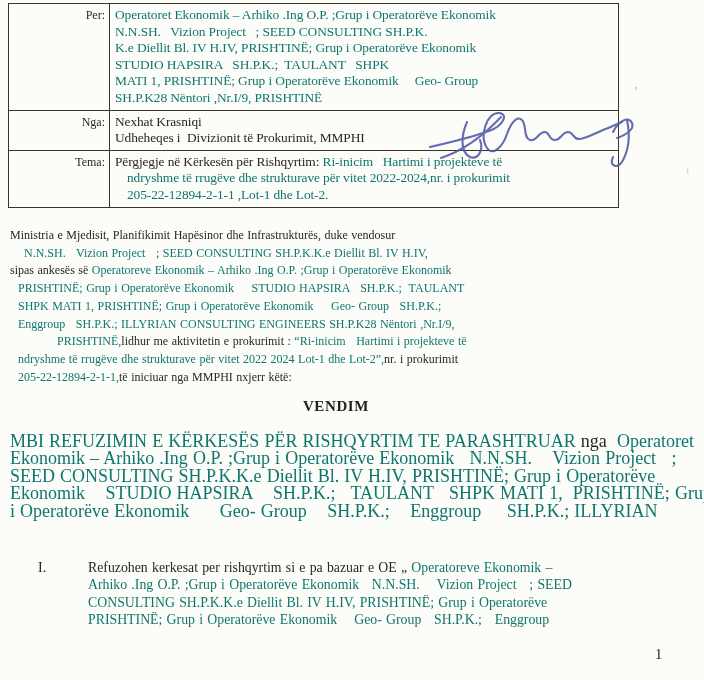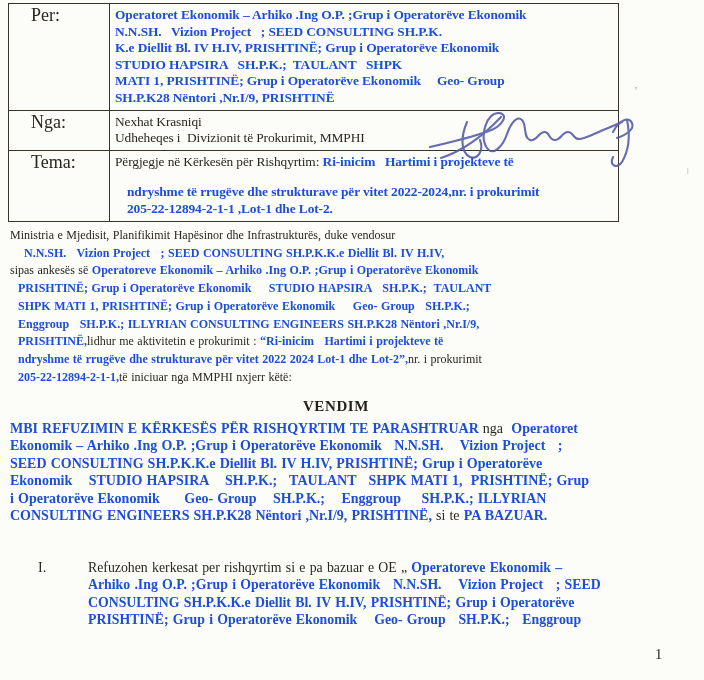--- a/index.html
+++ b/index.html
@@ -23,41 +23,41 @@
     box-sizing: border-box;
     background: #fcfcf9;
   }
   .mrow { display: flex; }
   .mrow + .mrow { border-top: 1.5px solid #38342c; }
   .mlabel {
     width: 101px; flex: 0 0 101px;
     border-right: 1.5px solid #38342c;
     box-sizing: border-box;
     padding: 3px 4px 3px 22px;
-    font-size: 18px; line-height: 16.6px;
+    font-size: 12px; line-height: 16.6px; text-align: right;
   }
   .mcontent {
     flex: 1;
     padding: 3px 2px 3px 5px;
     font-size: 13.4px; line-height: 16.6px;
     letter-spacing: -0.1px;
     overflow: hidden;
   }
   
   .tline { white-space: pre; }
-  .tline .b { font-weight: 700; color: #1d4ed8; }
+  .tline .b { font-weight: 400; color: #0f766e; }
   
   .para { position: absolute; left: 10px; width: 644px; }
   .intro { top: 227px; font-size: 12px; line-height: 17.7px; word-spacing: 0.5px; }
   .heading {
     position: absolute; top: 398px; left: 0; width: 672px;
     text-align: center; font-weight: 700; font-size: 15px;
     letter-spacing: 0.6px; color: #231f18;
   }
-  .mbi { top: 420px; font-size: 14px; line-height: 17.4px; word-spacing: 0.6px; }
+  .mbi { top: 433px; font-size: 18px; line-height: 17.4px; word-spacing: 0.6px; }
   .listitem { position: absolute; top: 559px; left: 38px; display: flex; }
   .listnum { width: 50px; flex: 0 0 50px; font-size: 14px; line-height: 17.3px; }
   .listcontent { width: 560px; font-size: 13.8px; line-height: 17.3px; word-spacing: 0.8px; }
   .pageno {
     position: absolute; top: 646px; left: 655px;
     font-size: 14.5px; color: #2a2620;
   }
   
   .signature {
     position: absolute; top: 102px; left: 427px;
@@ -90,21 +90,21 @@
       <div class="mlabel">Nga:</div>
       <div class="mcontent">
           <div class="tline"><span>Nexhat Krasniqi</span></div>
           <div class="tline"><span>Udheheqes i  Divizionit të Prokurimit, MMPHI</span></div>
         </div>
     </div>
     <div class="mrow">
       <div class="mlabel">Tema:</div>
       <div class="mcontent">
           <div class="tline"><span>Përgjegje në Kërkesën për Rishqyrtim: </span><span class="b">Ri-inicim   Hartimi i projekteve të</span></div>
-          <div class="tline" style="padding-left: 12px; margin-top: 14px;"><span class="b">ndryshme të rrugëve dhe strukturave për vitet 2022-2024,nr. i prokurimit</span></div>
+          <div class="tline" style="padding-left: 12px;"><span class="b">ndryshme të rrugëve dhe strukturave për vitet 2022-2024,nr. i prokurimit</span></div>
           <div class="tline" style="padding-left: 12px;"><span class="b">205-22-12894-2-1-1 ,Lot-1 dhe Lot-2.</span></div>
         </div>
     </div>
   </div>
 
   <svg class="signature" viewBox="0 0 222 72">
     <g fill="none" stroke="#5159a6" stroke-width="2.1" stroke-linecap="round" opacity="0.88">
       <path d="M3 45 C 25 40, 45 35, 62 29 C 76 24, 82 12, 72 11 C 60 10, 52 34, 60 46 C 66 55, 76 44, 80 32 C 84 21, 90 13, 95 18 C 100 23, 96 36, 103 38 C 109 40, 111 31, 117 30 C 123 29, 121 38, 128 38 C 134 38, 135 30, 141 30 C 147 30, 146 38, 153 37 C 160 36, 167 32, 176 28 C 184 25, 190 22, 195 20"></path>
       <path d="M14 56 C 38 48, 58 32, 74 15"></path>
       <path d="M40 20 C 34 34, 33 50, 43 55 C 51 58, 57 48, 53 38"></path>
@@ -113,34 +113,33 @@
     </g>
   </svg>
 
   <div class="para intro">
       <div class="tline"><span>Ministria e Mjedisit, Planifikimit Hapësinor dhe Infrastrukturës, duke vendosur</span></div>
       <div class="tline" style="padding-left: 14px;"><span class="b">N.N.SH.   Vizion Project   ; SEED CONSULTING SH.P.K.K.e Diellit Bl. IV H.IV,</span></div>
       <div class="tline"><span>sipas ankesës së </span><span class="b">Operatoreve Ekonomik – Arhiko .Ing O.P. ;Grup i Operatorëve Ekonomik</span></div>
       <div class="tline" style="padding-left: 8px;"><span class="b">PRISHTINË; Grup i Operatorëve Ekonomik     STUDIO HAPSIRA   SH.P.K.;  TAULANT</span></div>
       <div class="tline" style="padding-left: 8px;"><span class="b">SHPK MATI 1, PRISHTINË; Grup i Operatorëve Ekonomik     Geo- Group   SH.P.K.;</span></div>
       <div class="tline" style="padding-left: 8px;"><span class="b">Enggroup   SH.P.K.; ILLYRIAN CONSULTING ENGINEERS SH.P.K28 Nëntori ,Nr.I/9,</span></div>
-      <div class="tline" style="padding-left: 8px;"><span class="b">PRISHTINË,</span><span>lidhur me aktivitetin e prokurimit : </span><span class="b">“Ri-inicim   Hartimi i projekteve të</span></div>
+      <div class="tline" style="padding-left: 8px; margin-left: 39px;"><span class="b">PRISHTINË,</span><span>lidhur me aktivitetin e prokurimit : </span><span class="b">“Ri-inicim   Hartimi i projekteve të</span></div>
       <div class="tline" style="padding-left: 8px;"><span class="b">ndryshme të rrugëve dhe strukturave për vitet 2022 2024 Lot-1 dhe Lot-2”,</span><span>nr. i prokurimit</span></div>
       <div class="tline" style="padding-left: 8px;"><span class="b">205-22-12894-2-1-1,</span><span>të iniciuar nga MMPHI nxjerr këtë:</span></div>
     </div>
 
   <div class="heading">VENDIM</div>
 
   <div class="para mbi">
       <div class="tline"><span class="b">MBI REFUZIMIN E KËRKESËS PËR RISHQYRTIM TE PARASHTRUAR </span><span>nga</span><span class="b">  Operatoret</span></div>
       <div class="tline"><span class="b">Ekonomik – Arhiko .Ing O.P. ;Grup i Operatorëve Ekonomik   N.N.SH.    Vizion Project   ;</span></div>
       <div class="tline"><span class="b">SEED CONSULTING SH.P.K.K.e Diellit Bl. IV H.IV, PRISHTINË; Grup i Operatorëve</span></div>
       <div class="tline"><span class="b">Ekonomik    STUDIO HAPSIRA    SH.P.K.;   TAULANT   SHPK MATI 1,  PRISHTINË; Grup</span></div>
       <div class="tline"><span class="b">i Operatorëve Ekonomik      Geo- Group    SH.P.K.;    Enggroup     SH.P.K.; ILLYRIAN</span></div>
-      <div class="tline"><span class="b">CONSULTING ENGINEERS SH.P.K28 Nëntori ,Nr.I/9, PRISHTINË, </span><span>si te </span><span class="b">PA BAZUAR.</span></div>
     </div>
 
   <div class="listitem">
     <div class="listnum">I.</div>
     <div class="listcontent">
         <div class="tline"><span>Refuzohen kerkesat per rishqyrtim si e pa bazuar e OE „ </span><span class="b">Operatoreve Ekonomik –</span></div>
         <div class="tline"><span class="b">Arhiko .Ing O.P. ;Grup i Operatorëve Ekonomik   N.N.SH.    Vizion Project   ; SEED</span></div>
         <div class="tline"><span class="b">CONSULTING SH.P.K.K.e Diellit Bl. IV H.IV, PRISHTINË; Grup i Operatorëve</span></div>
         <div class="tline"><span class="b">PRISHTINË; Grup i Operatorëve Ekonomik    Geo- Group   SH.P.K.;   Enggroup</span></div>
       </div>

